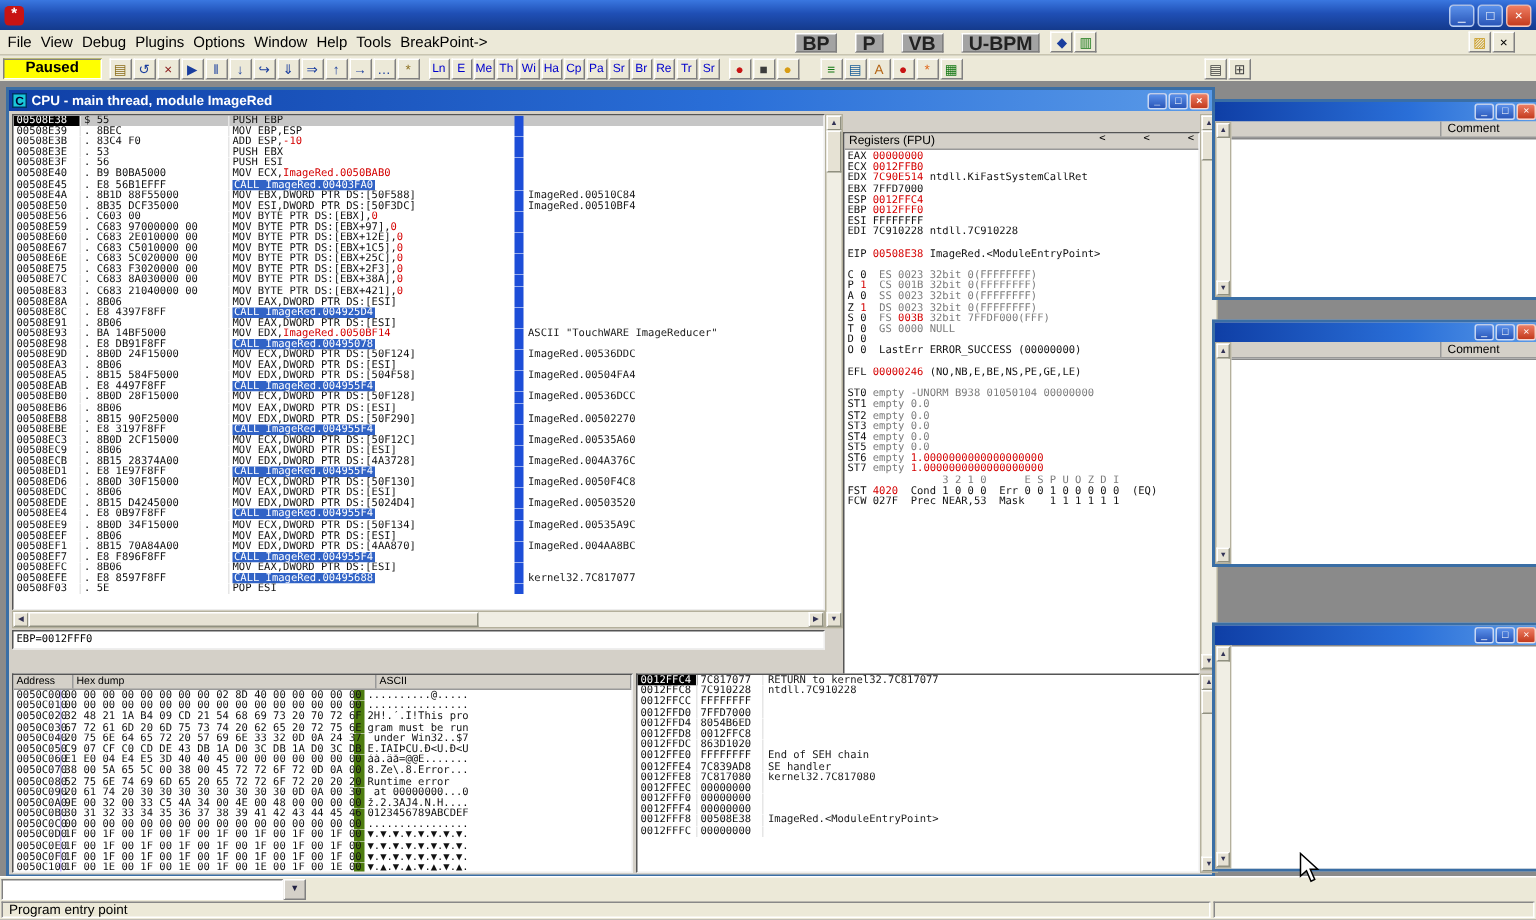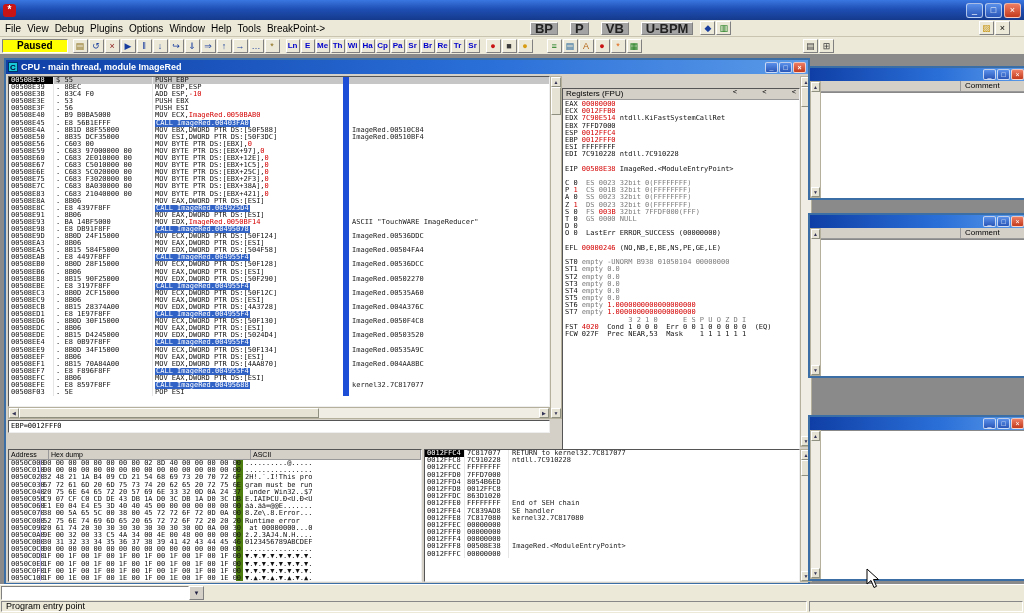--- a/index.html
+++ b/index.html
@@ -23,21 +23,21 @@
   #menu-buttons{margin-left:190px;display:flex}
   .mbtn{border:1px solid;border-color:#fff #808080 #808080 #fff;background:#a3a3a3;font-size:13px;height:13px;line-height:11px;padding:0 4px;margin-left:12px;font-weight:bold;color:#222}
   #menu-icons{display:flex;margin-left:6px}
   #menu-right-icons{margin-left:auto;margin-right:14px;display:flex}
 
   #toolbar{position:absolute;top:37px;left:0;right:0;height:17px;background:#ece9d8;display:flex;align-items:center;padding-left:2px}
   #tb-state{background:#ffff00;border:1px solid;border-color:#808080 #fff #fff #808080;font-size:10px;font-weight:bold;height:14px;line-height:12px;padding:0 14px;color:#000}
   .tbtn{width:15px;height:14px;border:1px solid;border-color:#fff #808080 #808080 #fff;background:#ece9d8;font-size:9px;line-height:12px;text-align:center;margin-left:1px;overflow:hidden}
   #tb-icons{display:flex;margin-left:4px}
   #tb-letters{display:flex;margin-left:5px}
-  .letter{color:#0000cc;font-weight:bold;font-size:8px;width:14px}
+  .letter{color:#0000cc;font-weight:normal;font-size:8px;width:14px}
   #tb-colored{display:flex;margin-left:5px}
   #tb-right{margin-left:auto;margin-right:190px;display:flex}
 
   
   #mdi{position:absolute;top:54px;left:0;right:0;height:531px;background:#8a8a8a;overflow:hidden}
 
   
   #cpu{position:absolute;left:4px;top:4px;width:806px;height:527px;background:#d4d0c8;border:2px solid #3a6ea5}
   #cpu-title{height:14px;display:flex;align-items:center;color:#fff;font-size:9px;font-weight:bold;padding:0 2px;
     background:linear-gradient(90deg,#0f3fa6,#2a6fd8 60%,#5a9ae8)}

